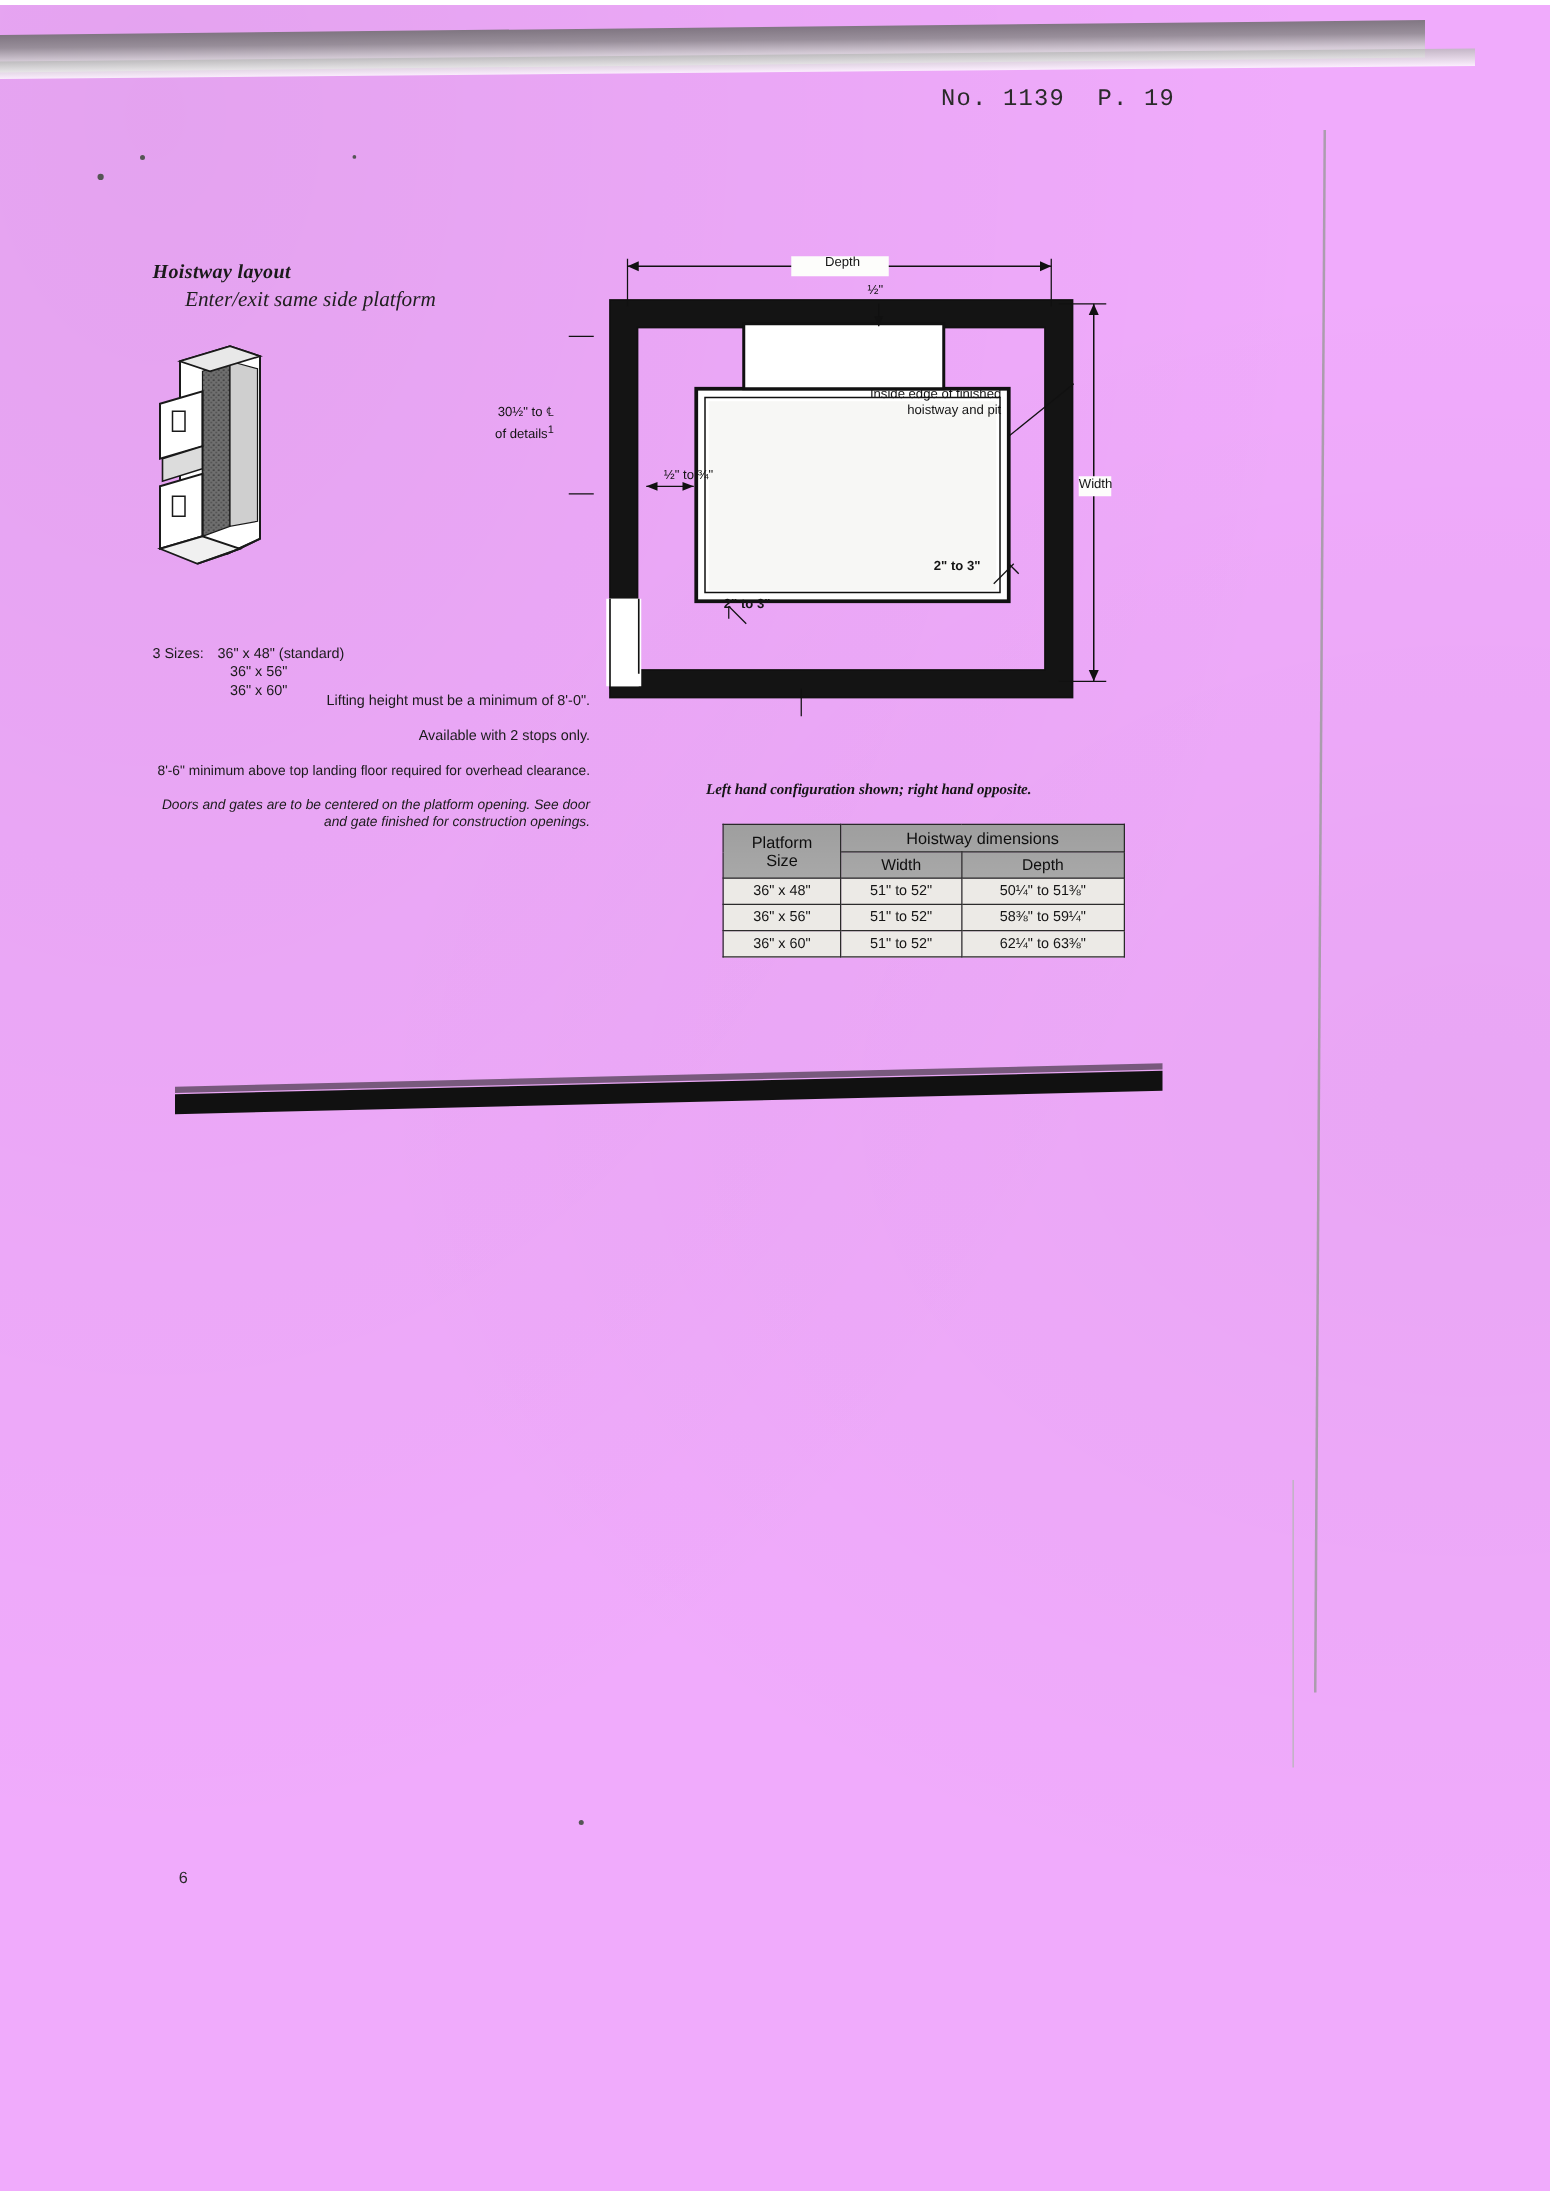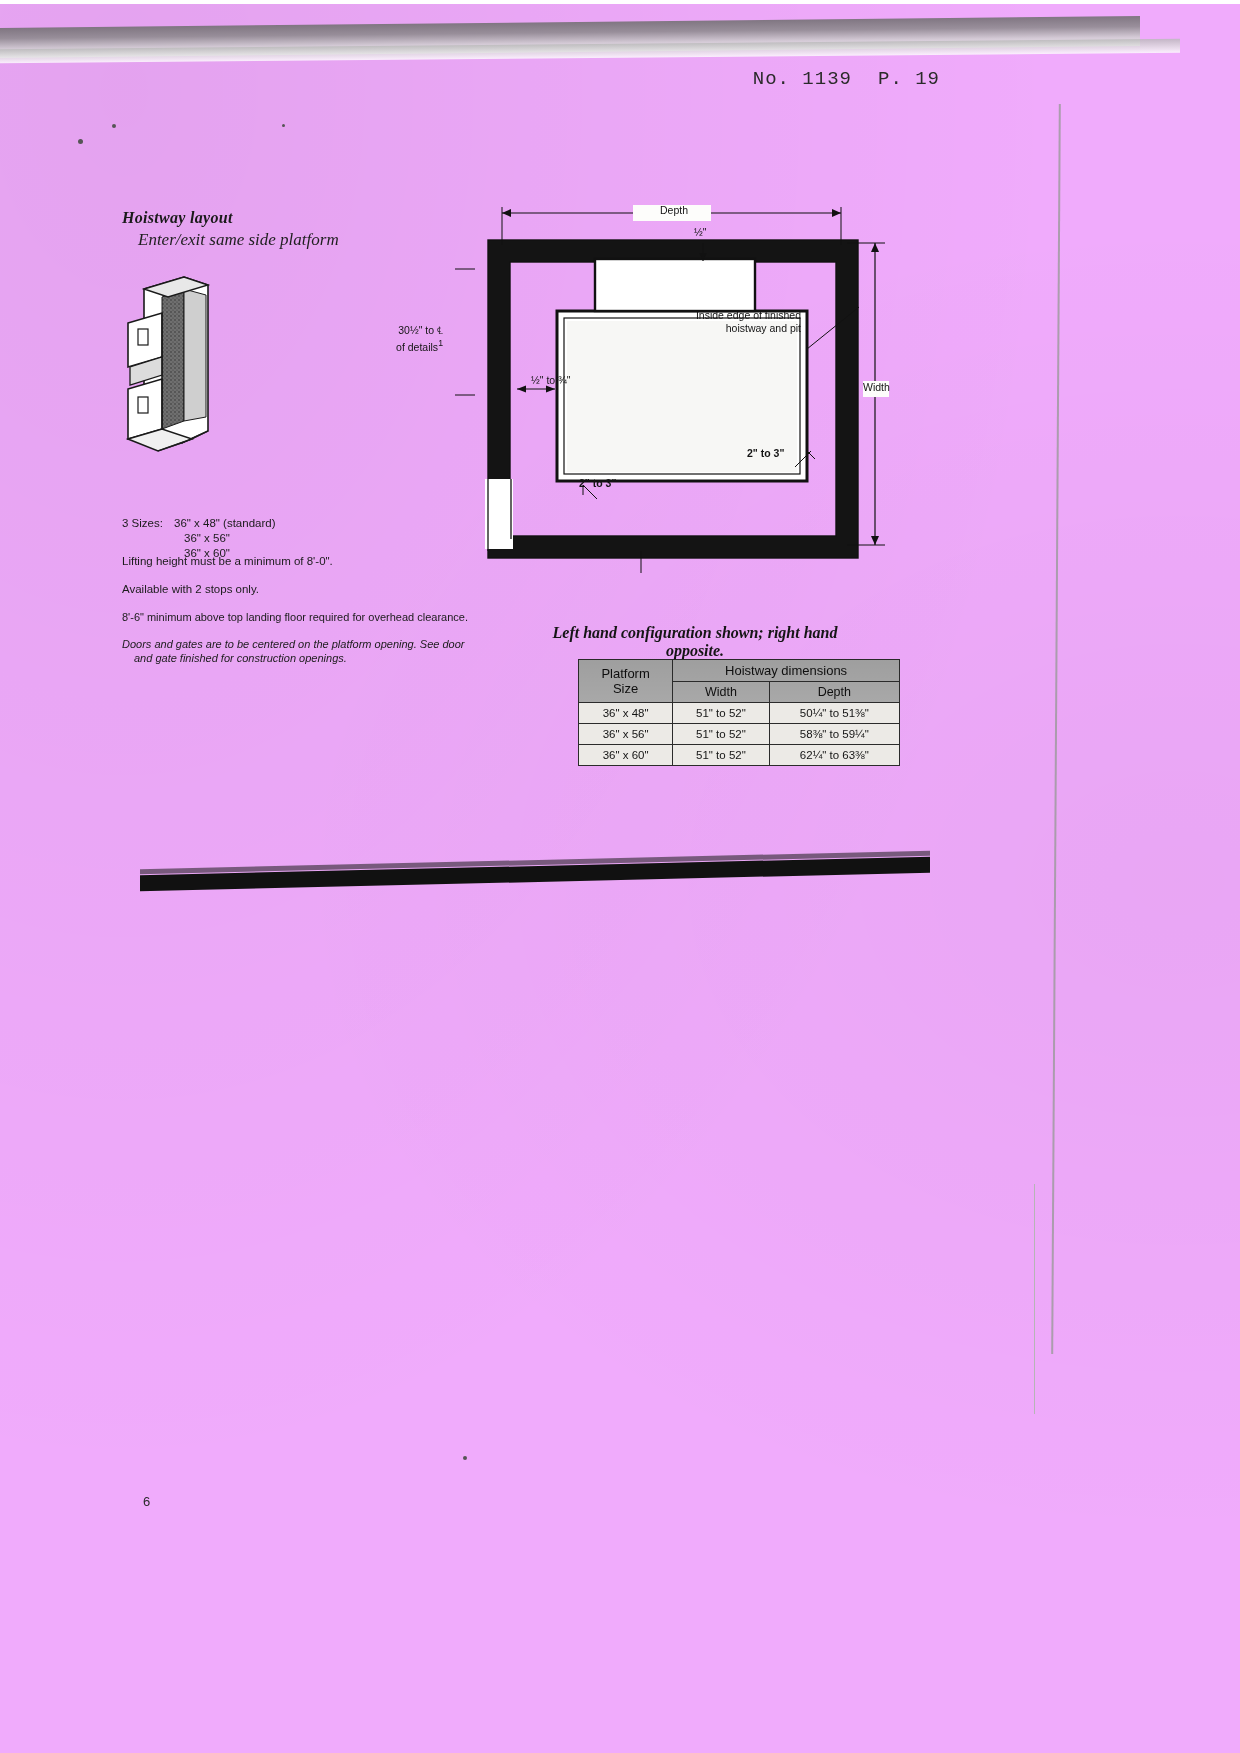--- a/index.html
+++ b/index.html
@@ -55,31 +55,31 @@
 
   
   .left-col{position:absolute;left:122px;top:205px;width:330px;}
   .title-main{
     font-family:"Liberation Serif",serif;
     font-style:italic;font-weight:bold;font-size:16px;letter-spacing:.3px;
     color:#1a1a1a;
   }
   .title-sub{
     font-family:"Liberation Serif",serif;
-    font-style:italic;font-size:17px;margin-top:3px;margin-left:16px;color:#1f1f1f;
+    font-style:italic;font-size:17px;margin-top:3px;margin-left:26px;color:#1f1f1f;
   }
 
   
   .sketch{position:absolute;left:0;top:62px;width:150px;height:195px;}
 
   .sizes{position:absolute;left:0;top:290px;width:340px;font-size:11.5px;line-height:15px;}
   .sizes .lbl{display:inline-block;width:52px;margin-top:17px;}
   .sizes .ind{display:block;margin-left:62px;}
 
-  .note-lines{position:absolute;left:0;top:345px;width:350px;}
+  .note-lines{position:absolute;left:0;top:345px;width:350px;text-align:right;}
   .nl{font-size:11.5px;line-height:15px;margin-bottom:13px;}
   .nl.small{font-size:11px;line-height:14px;}
   .nl.ital{font-style:italic;}
   .nl.hang{padding-left:12px;text-indent:-12px;}
   .nl .in3{display:block;padding-left:26px;}
 
   
   .bottom-bar{
     position:absolute;left:140px;top:862px;width:790px;height:16px;
     background:#111;
@@ -98,21 +98,21 @@
   
   .diagram{position:absolute;left:455px;top:195px;width:530px;height:400px;}
   .dg-svg{position:absolute;left:0;top:0;}
 
   .dlabel{position:absolute;font-size:10.5px;color:#141414;line-height:13px;}
   .dlabel.b{font-weight:bold;}
 
   .caption{
     position:absolute;left:530px;top:620px;width:330px;
     font-family:"Liberation Serif",serif;
-    font-style:italic;font-weight:bold;font-size:16px;color:#151515;
+    font-style:italic;font-weight:bold;font-size:12px;color:#151515;
     text-align:center;
   }
 
   
   .tbl-wrap{position:absolute;left:578px;top:655px;width:322px;}
   table.dims{border-collapse:collapse;width:322px;}
   table.dims th, table.dims td{
     border:1px solid #2b2b2b;
     text-align:center;
     font-size:11.5px;

